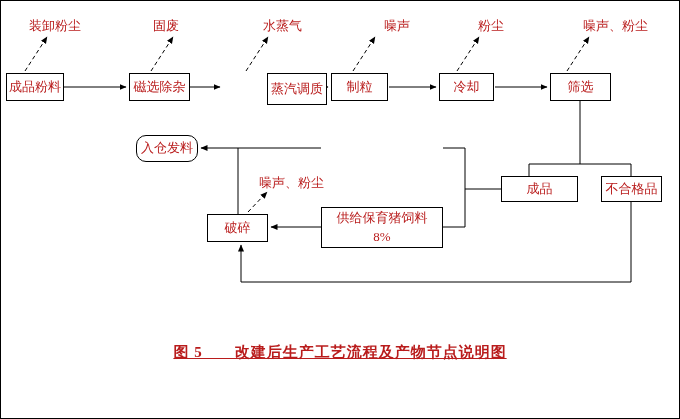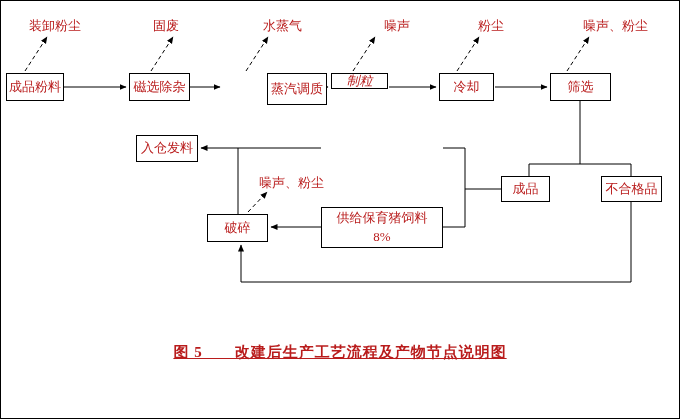--- a/index.html
+++ b/index.html
@@ -83,35 +83,35 @@
   <div class="lbl" style="left:28px;top:18px;">装卸粉尘</div>
   <div class="lbl" style="left:152px;top:18px;">固废</div>
   <div class="lbl" style="left:262px;top:18px;">水蒸气</div>
   <div class="lbl" style="left:383px;top:18px;">噪声</div>
   <div class="lbl" style="left:477px;top:18px;">粉尘</div>
   <div class="lbl" style="left:582px;top:18px;">噪声、粉尘</div>
 
   <div class="box" style="left:5px;top:72px;width:58px;height:28px;">成品粉料</div>
   <div class="box" style="left:128px;top:72px;width:61px;height:28px;">磁选除杂</div>
   <div class="box" style="left:234px;top:72px;width:60px;height:32px;margin-left:32px;">蒸汽调质</div>
-  <div class="box" style="left:330px;top:72px;width:57px;height:16px;font-style:italic;">制粒</div>
+  <div class="box" style="left:330px;top:72px;width:57px;height:28px;">制粒</div>
   <div class="box" style="left:438px;top:72px;width:55px;height:28px;">冷却</div>
   <div class="box" style="left:549px;top:72px;width:61px;height:28px;text-align:center;">筛选</div>
 
-  <div class="box" style="left:135px;top:134px;width:62px;height:27px;">入仓发料</div>
+  <div class="box" style="left:135px;top:134px;width:62px;height:27px;border-radius:10px;">入仓发料</div>
 
 
   <div class="lbl" style="left:258px;top:175px;">噪声、粉尘</div>
 
   <div class="box" style="left:206px;top:213px;width:61px;height:28px;">破碎</div>
 
   <div class="box" style="left:320px;top:206px;width:122px;height:41px;">
     <span class="alloc-inner">供给保育猪饲料8%</span>
   </div>
 
-  <div class="box" style="left:500px;top:175px;width:49px;height:26px;">成品</div>
+  <div class="box" style="left:500px;top:175px;width:77px;height:26px;">成品</div>
   <div class="box" style="left:600px;top:175px;width:61px;height:26px;">不合格品</div>
 
   <div class="caption">
     <span>图 5　　改建后生产工艺流程及产物节点说明图</span>
   </div>
 
 </div>
 
 </body></html>

